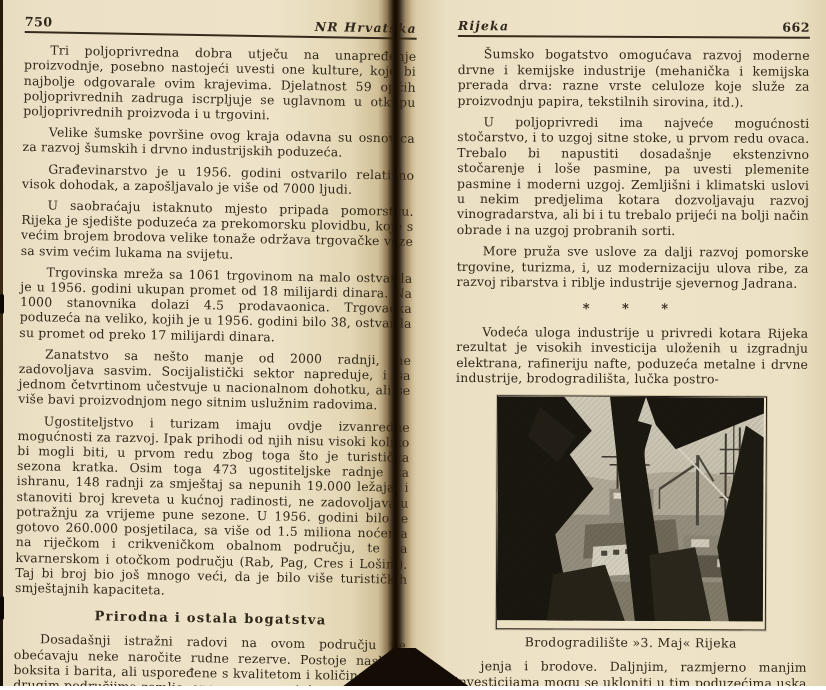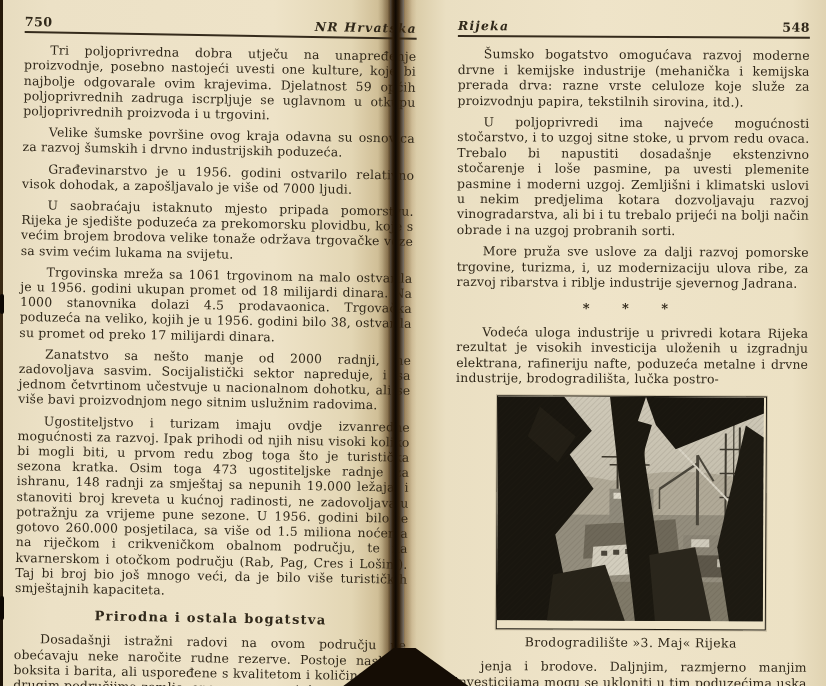--- a/index.html
+++ b/index.html
@@ -65,21 +65,21 @@
     <p>Zanatstvo sa nešto manje od 2000 radnji, ne zadovoljava sasvim. Socijalistički sektor napreduje, i sa jednom četvrtinom učestvuje u nacionalnom dohotku, ali se više bavi proizvodnjom nego sitnim uslužnim radovima.</p>
     <p>Ugostiteljstvo i turizam imaju ovdje izvanredne mogućnosti za razvoj. Ipak prihodi od njih nisu visoki koliko bi mogli biti, u prvom redu zbog toga što je turistička sezona kratka. Osim toga 473 ugostiteljske radnje za ishranu, 148 radnji za smještaj sa nepunih 19.000 ležaja, i stanoviti broj kreveta u kućnoj radinosti, ne zadovoljavaju potražnju za vrijeme pune sezone. U 1956. godini bilo je gotovo 260.000 posjetilaca, sa više od 1.5 miliona noćenja na riječkom i crikveničkom obalnom području, te na kvarnerskom i otočkom području (Rab, Pag, Cres i Lošinj). Taj bi broj bio još mnogo veći, da je bilo više turističkih smještajnih kapaciteta.</p>
     <div class="section-heading">Prirodna i ostala bogatstva</div>
     <p>Dosadašnji istražni radovi na ovom području ne obećavaju neke naročite rudne rezerve. Postoje naslage boksita i barita, ali uspoređene s kvalitetom i količinama na drugim područjima zemlje, one mnogo zaostaju.</p>
 
   </div>
 
   <div class="content content-right">
     <div class="pg-header" style="border-bottom-width:2px;">
       <span class="run-head" style="font-weight:700;">Rijeka</span>
-      <span class="pg-num">548</span>
+      <span class="pg-num">662</span>
     </div>
     <p>Šumsko bogatstvo omogućava razvoj moderne drvne i kemijske industrije (mehanička i kemijska prerada drva: razne vrste celuloze koje služe za proizvodnju papira, tekstilnih sirovina, itd.).</p>
     <p>U poljoprivredi ima najveće mogućnosti stočarstvo, i to uzgoj sitne stoke, u prvom redu ovaca. Trebalo bi napustiti dosadašnje ekstenzivno stočarenje i loše pasmine, pa uvesti plemenite pasmine i moderni uzgoj. Zemljišni i klimatski uslovi u nekim predjelima kotara dozvoljavaju razvoj vinogradarstva, ali bi i tu trebalo prijeći na bolji način obrade i na uzgoj probranih sorti.</p>
     <p>More pruža sve uslove za dalji razvoj pomorske trgovine, turizma, i, uz modernizaciju ulova ribe, za razvoj ribarstva i riblje industrije sjevernog Jadrana.</p>
     <div class="stars">* * *</div>
     <p>Vodeća uloga industrije u privredi kotara Rijeka rezultat je visokih investicija uloženih u izgradnju elektrana, rafineriju nafte, poduzeća metalne i drvne industrije, brodogradilišta, lučka postro-</p>
 
     <div class="photo-wrap">
       <svg width="266" height="224" viewBox="0 0 266 224">
         <defs>

